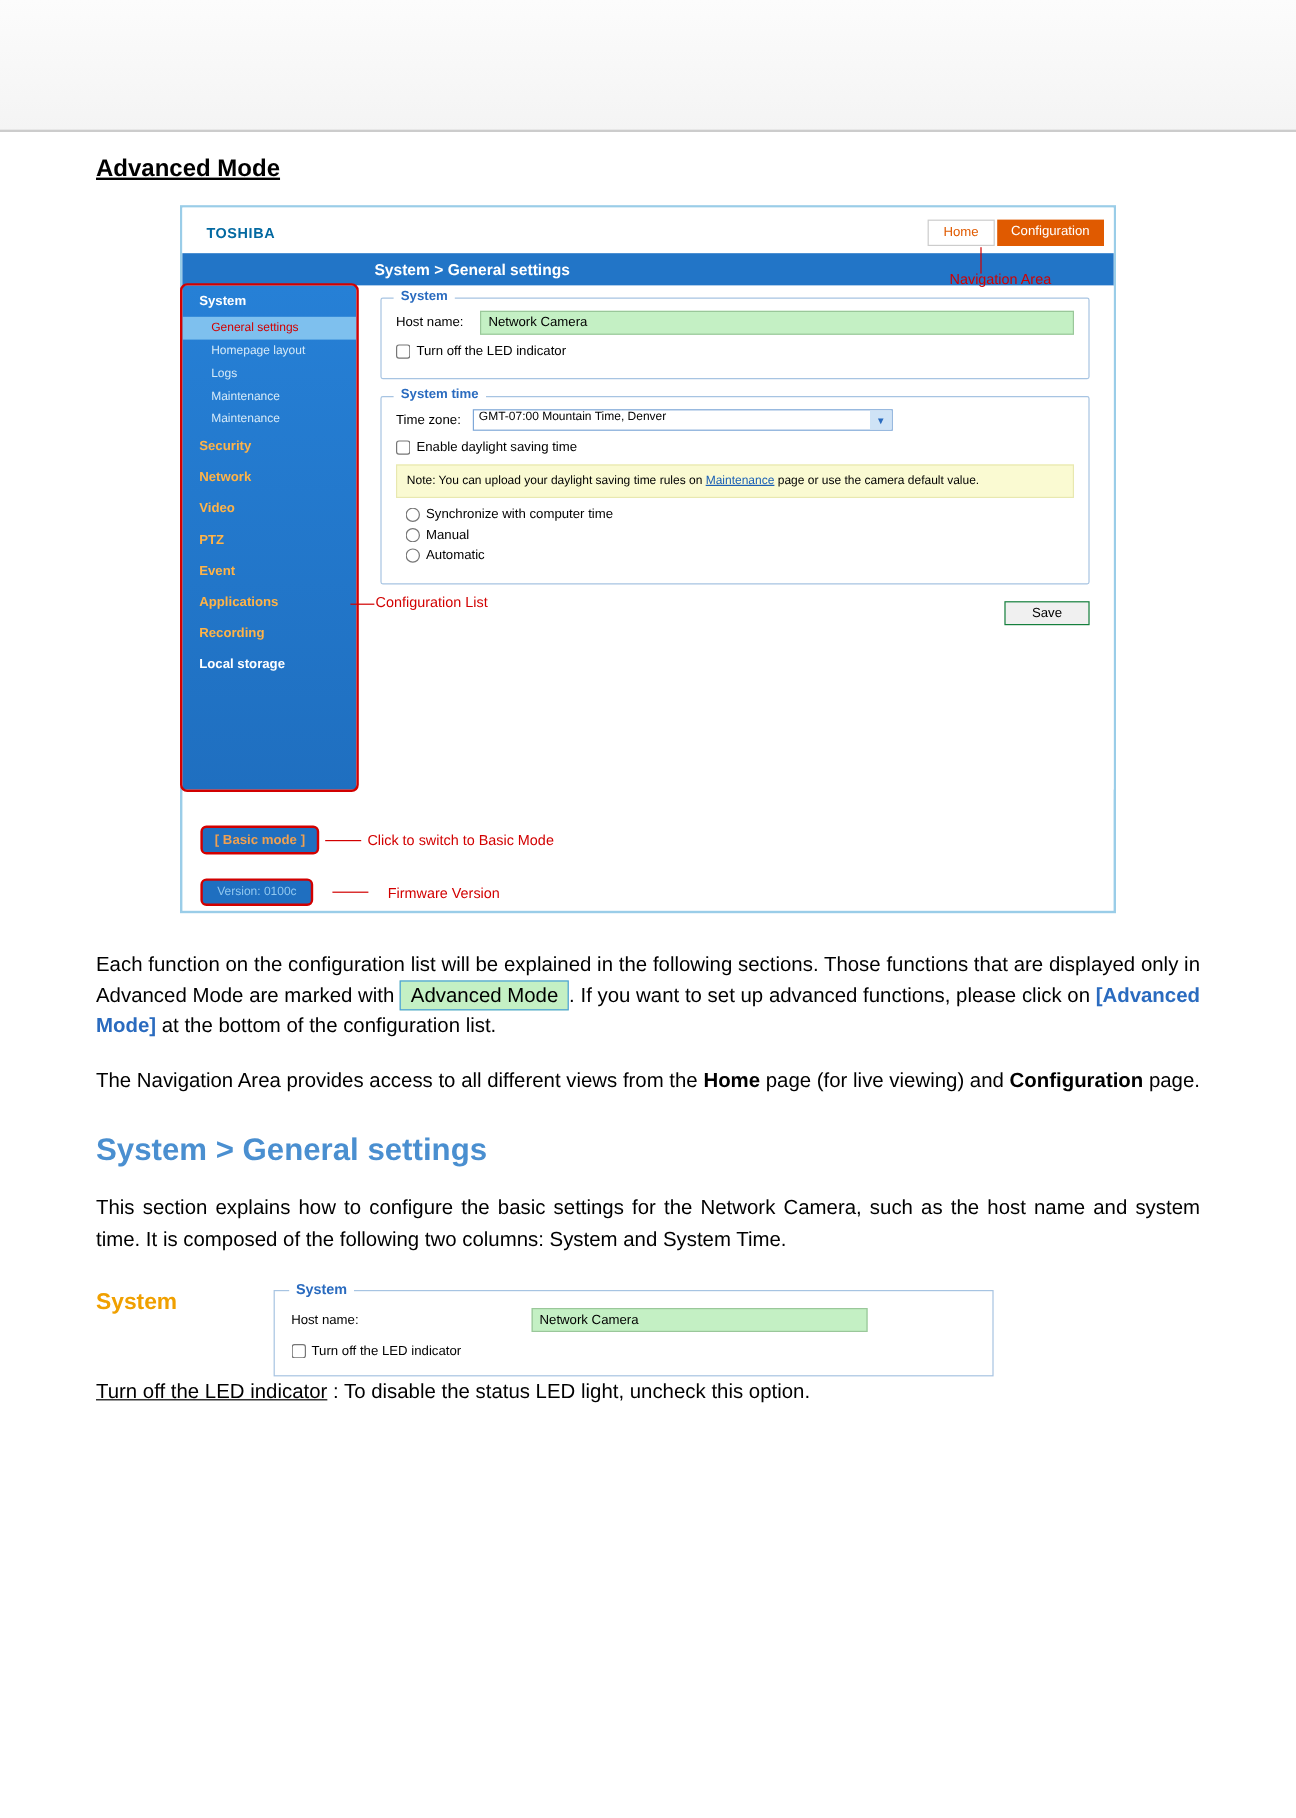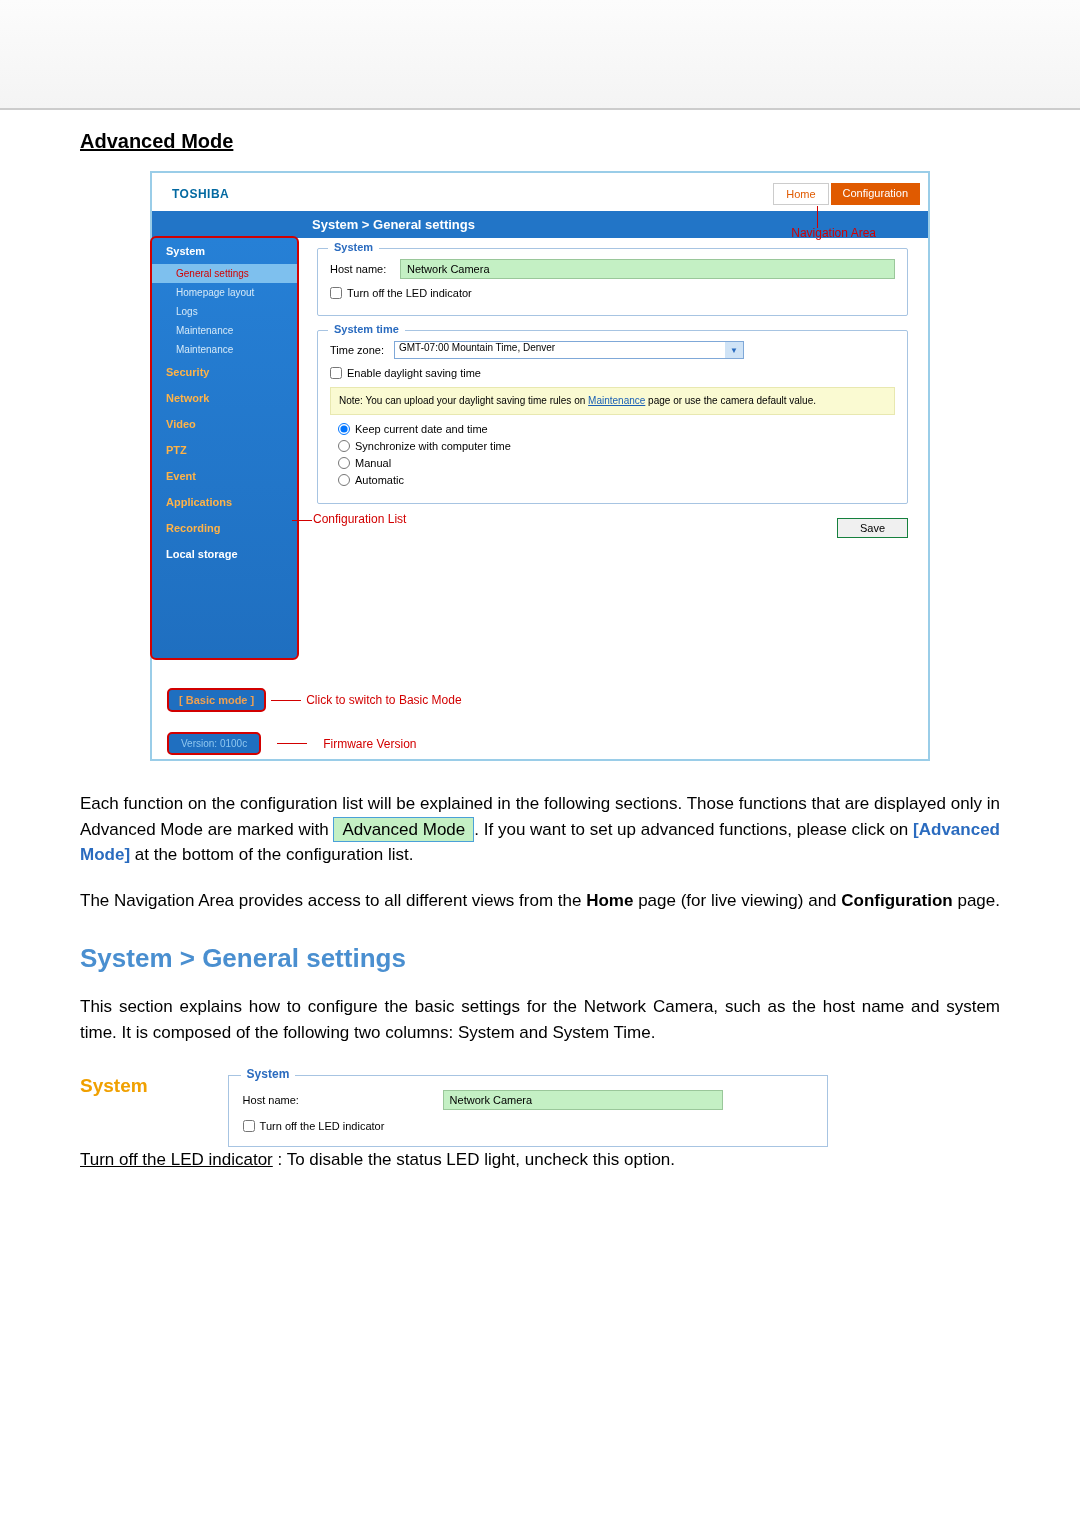--- a/index.html
+++ b/index.html
@@ -287,24 +287,20 @@
             </div>
           </div>
           <div class="chk-row">
             <input type="checkbox" style="">
             <span>Enable daylight saving time</span>
           </div>
           <div class="note-box">
             <span>Note: You can upload your daylight saving time rules on </span><span class="lnk">Maintenance</span><span> page or use the camera default value.</span>
           </div>
           <div class="radio-row">
-              <input type="radio" name="tm" checked="" style="">
-              <span>Keep current date and time</span>
-            </div>
-          <div class="radio-row">
               <input type="radio" name="tm" style="">
               <span>Synchronize with computer time</span>
             </div>
           <div class="radio-row">
               <input type="radio" name="tm" style="">
               <span>Manual</span>
             </div>
           <div class="radio-row">
               <input type="radio" name="tm" style="">
               <span>Automatic</span>

